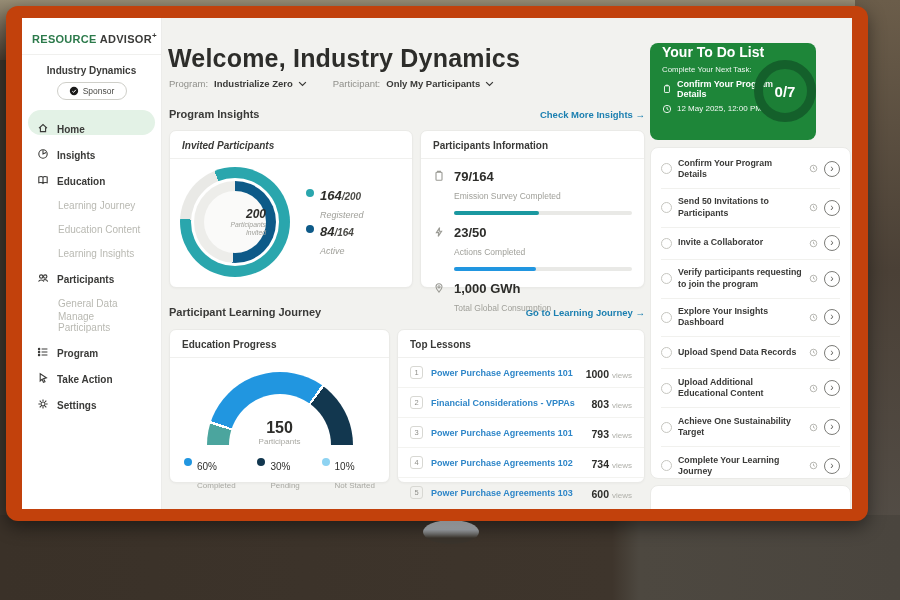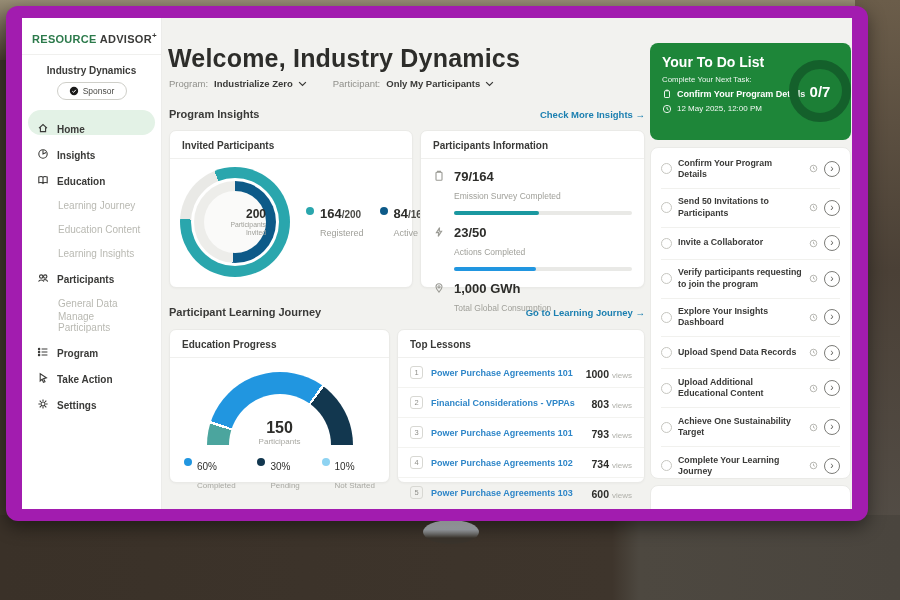--- a/index.html
+++ b/index.html
@@ -11,21 +11,21 @@
                background:linear-gradient(180deg,#978d75 0%,#6e6150 55%,#4a3d2f 100%); }
   .bg-right  { position:absolute; top:0; left:855px; width:45px; height:600px;
                background:linear-gradient(180deg,#6b5d4a 0%,#4a4036 45%,#55504a 100%); }
   .bg-bottom { position:absolute; top:515px; left:0; width:900px; height:85px;
                background:linear-gradient(90deg,#3a3128 0%,#3e352c 68%,#4d4840 71%,#4a453e 100%); }
   .stand     { position:absolute; top:520px; left:423px; width:56px; height:24px; border-radius:50%;
                background:linear-gradient(180deg,#d7dbde 0%,#aab0b5 40%,#3a342c 75%); }
 
   
   .monitor { position:absolute; top:6px; left:6px; width:862px; height:515px;
-             background:#a21caf; border-radius:12px; box-shadow:0 6px 18px rgba(0,0,0,.45); z-index:2; }
+             background:#c2410c; border-radius:12px; box-shadow:0 6px 18px rgba(0,0,0,.45); z-index:2; }
   .screen  { position:absolute; top:12px; left:16px; width:830px; height:491px;
              background:#f2f2ef; overflow:hidden; }
 
   
   .sidebar { position:absolute; top:0; left:0; width:140px; height:491px; background:#fff; border-right:1px solid #ececea; }
   .logo { padding:13px 10px 9px; font-size:11px; font-weight:bold; letter-spacing:.3px; border-bottom:1px solid #f0f0ee; white-space:nowrap; }
   .logo .g { color:#2c7a4b; } .logo .d { color:#3a3a38; } .logo .p { color:#3a3a38; font-size:8px; vertical-align:super; }
   .org { text-align:center; font-size:10px; font-weight:bold; color:#3a3a38; margin-top:10px; }
   .badge { margin:6px auto 10px; width:70px; height:18px; border:1px solid #cfcfc9; border-radius:10px;
            display:flex; align-items:center; justify-content:center; gap:4px; font-size:8.5px; color:#4a4a46; }
@@ -52,21 +52,21 @@
   .donut-row { display:flex; align-items:center; gap:16px; padding:8px 10px; }
   .donut { width:110px; height:110px; border-radius:50%; flex:0 0 auto;
            background:conic-gradient(from -22deg,#2aa6ad 0 82%,#e9e9e6 82% 100%); position:relative; }
   .donut-gap { position:absolute; inset:11px; border-radius:50%; background:#fff; }
   .donut-ring2 { position:absolute; inset:3px; border-radius:50%;
                  background:conic-gradient(#0d5a88 0 51%,#ededea 51% 100%); }
   .donut-hole { position:absolute; inset:10px; border-radius:50%; background:#fafaf9;
                 display:flex; flex-direction:column; align-items:flex-end; justify-content:center; text-align:center; }
   .donut-hole .v { font-size:12px; font-weight:bold; color:#2d2d2a; }
   .donut-hole .l { font-size:6.8px; color:#a0a09a; line-height:1.25; }
-  .legend-col { display:flex; flex-direction:row; gap:16px; }
+  .legend-col { display:flex; flex-direction:column; }
   .leg-item { display:flex; gap:6px; }
   .leg-dot { width:8px; height:8px; border-radius:50%; margin-top:3px; flex:0 0 auto; }
   .leg-item .v { font-size:13px; font-weight:bold; color:#2d2d2a; }
   .leg-item .t { font-size:10px; font-weight:bold; color:#4a4a46; }
   .leg-item .lab { font-size:9px; color:#a0a09a; }
 
   
   .stat { display:flex; gap:8px; padding:8px 12px 2px; }
   .stat-icon { width:13px; height:13px; color:#9a9a94; margin-top:3px; flex:0 0 auto; }
   .stat .v { font-size:13px; font-weight:bold; color:#2d2d2a; }
@@ -90,22 +90,22 @@
   
   .lesson { display:flex; align-items:center; gap:8px; padding:5.5px 12px; border-bottom:1px solid #f3f3f0; }
   .lesson:last-child { border-bottom:none; }
   .rank { width:13px; height:13px; border:1px solid #d8d8d3; border-radius:3px; font-size:7.5px; color:#8f8f8a;
           display:flex; align-items:center; justify-content:center; flex:0 0 auto; }
   .lesson .t { flex:1; font-size:9px; font-weight:bold; color:#2e86c8; cursor:pointer; }
   .lesson .views { font-size:10.5px; font-weight:bold; color:#2d2d2a; }
   .lesson .vl { font-size:8px; color:#b0b0aa; margin-left:3px; }
 
   
-  .todo-head { position:absolute; left:628px; top:25px; width:201px; height:97px; background:#1e8639; border-radius:8px;
-               color:#fff; padding:11px 12px; }
+  .todo-head { position:absolute; left:628px; top:25px; width:166px; height:97px; background:#1e8639; border-radius:8px;
+               color:#fff; padding:1px 12px; }
   .todo-head .t { font-size:14px; font-weight:bold; }
   .todo-head .sub { font-size:7.8px; margin-top:5px; opacity:.92; }
   .todo-head .task { display:flex; gap:5px; align-items:center; font-size:9px; font-weight:bold; margin-top:5px; }
   .todo-head .time { display:flex; gap:5px; font-size:8px; margin-top:5px; opacity:.95; }
   .todo-ring { position:absolute; right:0; top:17px; width:62px; height:62px; border-radius:50%;
                border:9px solid #14602b; background:rgba(0,0,0,.05);
                display:flex; align-items:center; justify-content:center; font-size:15px; font-weight:bold; color:#fff; }
   .tasks-card { position:absolute; left:628px; top:129px; width:201px; height:332px; background:#fff;
                 border:1px solid #eaeae7; border-radius:8px; padding:2px 10px; overflow:hidden; }
   .task-row { display:flex; align-items:center; gap:6px; padding:7.5px 0; border-bottom:1px solid #f1f1ee; cursor:pointer; }
@@ -245,21 +245,21 @@
             </svg>
           </span>
     </div>
   </div>
 
   <div class="sec-head" style="top:90px;gap:35px;">
     <span class="sec-title">Program Insights</span>
     <span class="sec-link"><span>Check More Insights</span> <span class="arrow">→</span></span>
   </div>
 
-  <div class="card" style="left:147px; top:112px; width:244px; height:158px;">
+  <div class="card" style="left:147px; top:112px; width:244px; height:158px;font-style:italic;">
     <div class="card-title">Invited Participants</div>
     <div class="donut-row">
       <div class="donut">
         <div class="donut-gap">
           <div class="donut-ring2">
             <div class="donut-hole">
               <span class="v">200</span>
               <span class="l">Participants</span>
               <span class="l">Invited</span>
             </div>

